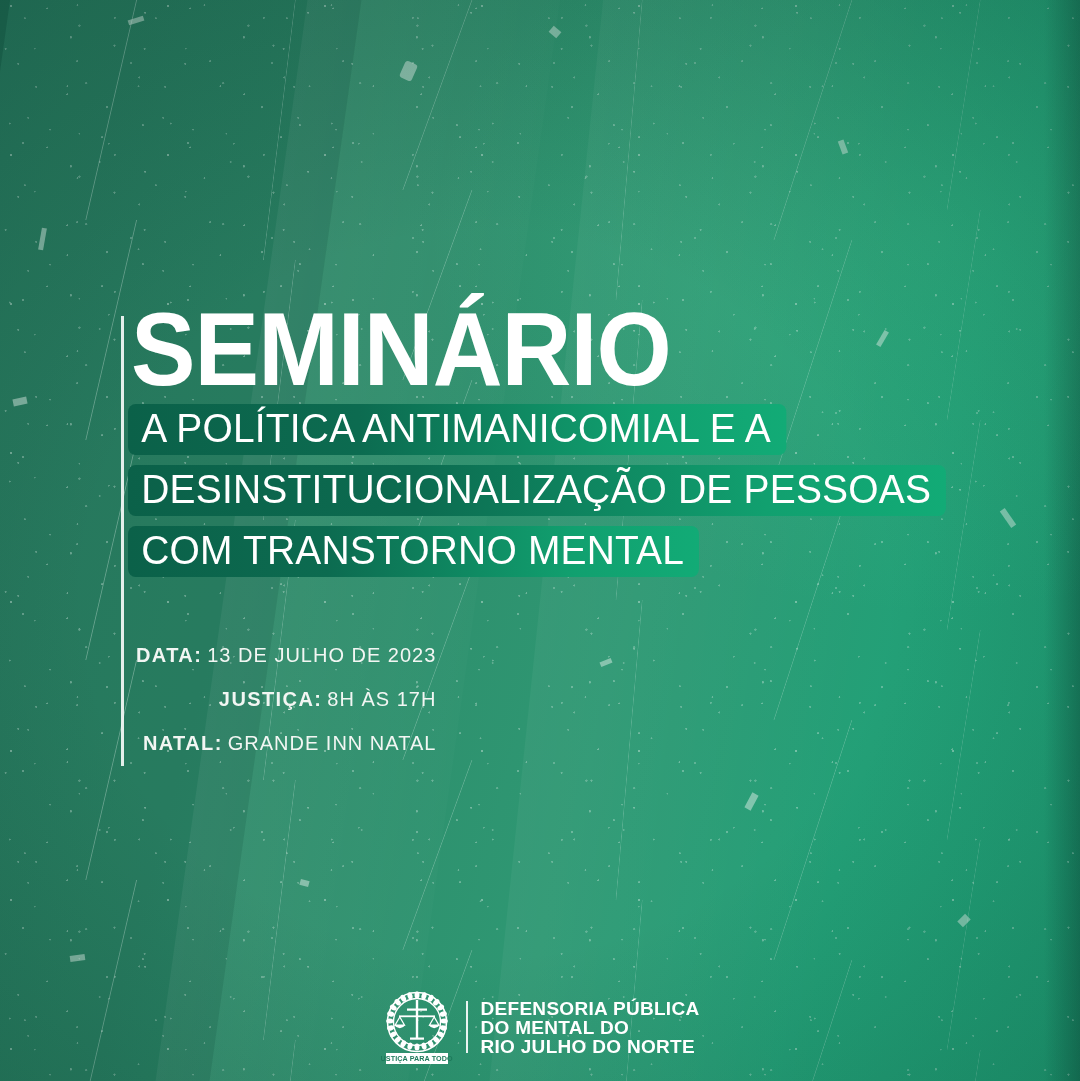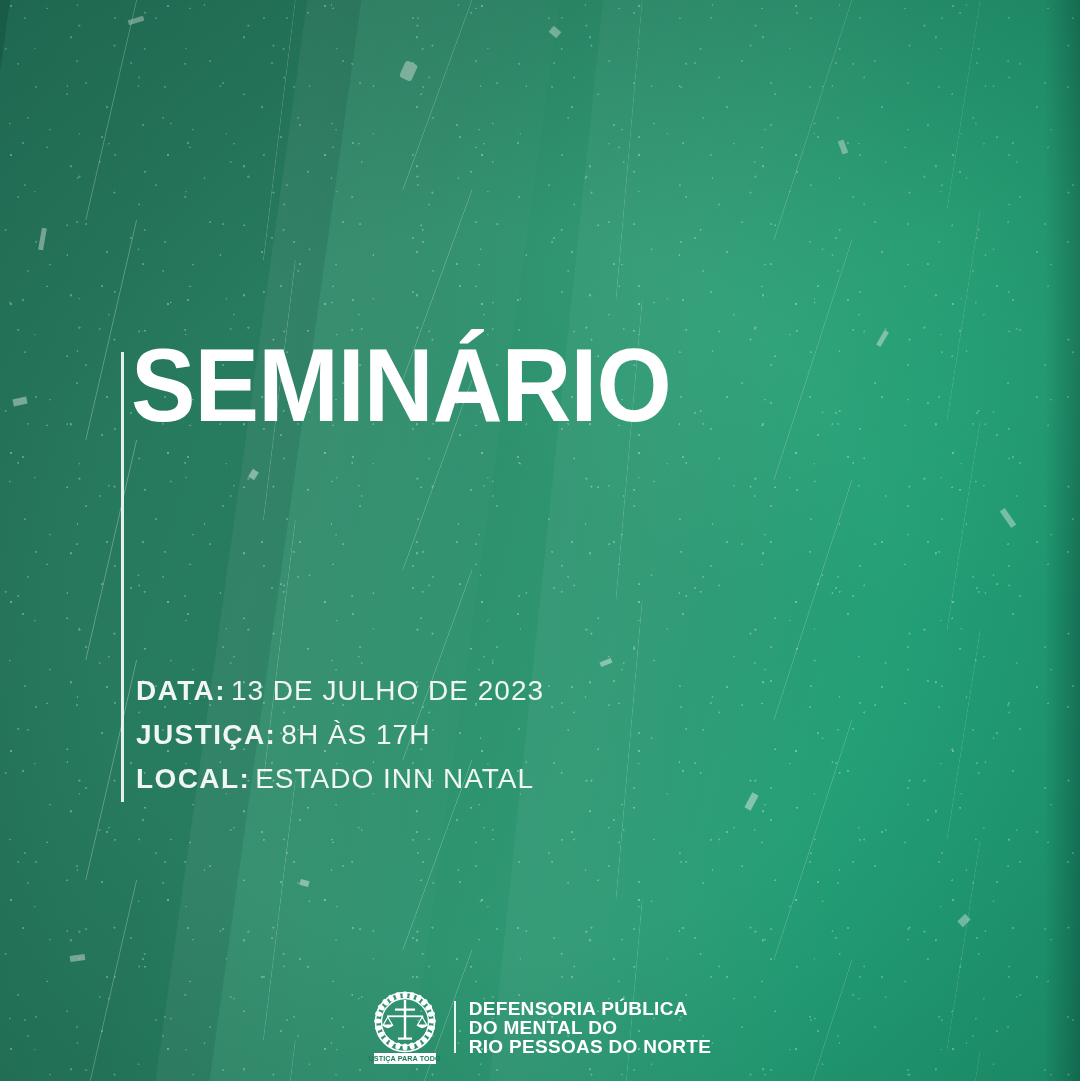--- a/index.html
+++ b/index.html
@@ -142,21 +142,20 @@
   }
   .flake {
     position: absolute;
     background: rgba(226, 240, 234, 0.8);
   }
 
   
   .content {
     position: absolute;
     inset: 0;
-    margin-top: 36px;
   }
   .rule {
     position: absolute;
     left: 121px;
     top: 316px;
     width: 3px;
     height: 450px;
     background: rgba(255,255,255,0.88);
   }
 
@@ -196,23 +195,24 @@
     background: linear-gradient(90deg, #0b6149 0%, #0c6b50 35%, #11a06f 78%, #12ab76 100%);
   }
 
   .details {
     position: absolute;
     left: 136px;
     top: 633px;
     color: #f2f6f3;
   }
   .detail-row {
-    font-size: 28px;
+    font-size: 20px;
     line-height: 44px;
     white-space: nowrap;
+    text-align: right;
   }
   .detail-label {
     font-weight: 700;
     letter-spacing: 1.4px;
   }
   .detail-value {
     font-weight: 300;
     letter-spacing: 1.0px;
     margin-left: 5px;
   }
@@ -284,30 +284,35 @@
     <div class="flake" style="left:250px;top:470px;width:7px;height:9px;transform:rotate(32deg);"></div>
   </div>
   <div class="bg-vignette"></div>
 
   <div class="content">
 
     <div class="rule"></div>
 
     <div class="title">SEMINÁRIO</div>
 
+    <div class="subtitle">
+      <span class="sub-line">A POLÍTICA ANTIMANICOMIAL E A</span>
+      <span class="sub-line">DESINSTITUCIONALIZAÇÃO DE PESSOAS</span>
+      <span class="sub-line">COM TRANSTORNO MENTAL</span>
+    </div>
 
     <div class="details">
       <div class="detail-row">
         <span class="detail-label">DATA:</span><span class="detail-value">13 DE JULHO DE 2023</span>
       </div>
       <div class="detail-row">
         <span class="detail-label">JUSTIÇA:</span><span class="detail-value">8H ÀS 17H</span>
       </div>
       <div class="detail-row">
-        <span class="detail-label">LOCAL:</span><span class="detail-value">ESTADO INN NATAL</span>
+        <span class="detail-label">NATAL:</span><span class="detail-value">GRANDE INN NATAL</span>
       </div>
     </div>
 
     <div class="footer">
       <div class="logo-wrap">
 
         <div class="emblem">
           <svg viewBox="0 0 72 76" width="72" height="76" aria-hidden="true">
 
             <circle cx="36" cy="33" r="29.5" fill="none" stroke="#ffffff" stroke-width="1.6"></circle>
@@ -356,20 +361,20 @@
             <rect x="5" y="64" width="62" height="11" fill="#ffffff"></rect>
             <text x="36" y="72.4" text-anchor="middle" font-family="'Liberation Sans', sans-serif" font-size="7.2" font-weight="700" fill="#1d7a5b" letter-spacing="0.1">JUSTIÇA PARA TODOS</text>
           </svg>
         </div>
 
         <div class="logo-divider"></div>
 
         <div class="logo-text">
           <span>DEFENSORIA PÚBLICA</span>
           <span>DO MENTAL DO</span>
-          <span>RIO PESSOAS DO NORTE</span>
+          <span>RIO JULHO DO NORTE</span>
         </div>
 
       </div>
     </div>
 
   </div>
 </div>
 
 </body></html>

